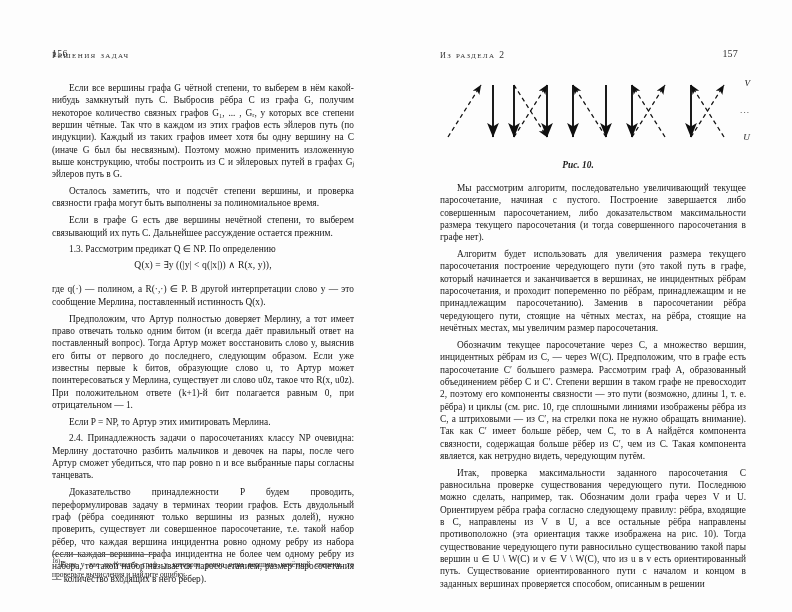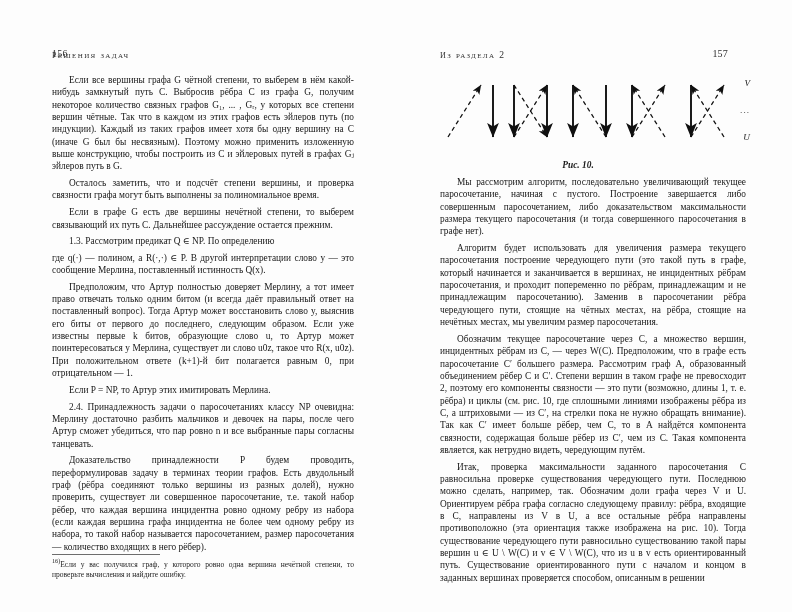--- a/index.html
+++ b/index.html
@@ -38,42 +38,43 @@
     color: #3a3a3a;
   }
   .runhead .folio {
     position: absolute;
     top: 0;
     font-size: 10px;
     letter-spacing: 0.2px;
     color: #2f2f2f;
   }
   .page-left .runhead .folio  { left: 0; }
-  .page-right .runhead .folio { right: 18px; }
+  .page-right .runhead .folio { right: 8px; }
   .runhead .title {
     font-variant: small-caps;
     letter-spacing: 1.4px;
     font-size: 9.6px;
     color: #2f2f2f;
     text-transform: lowercase;
   }
   .runhead .title::first-letter { font-size: 11.4px; }
 
   
   .body {
     font-size: 9.35px;
     line-height: 12.35px;
     text-align: justify;
     text-justify: inter-word;
     hyphens: manual;
     color: #181818;
   }
   p.para {
-    margin: 4px 0 0 0;
+    margin: 12px 0 0 0;
     text-indent: 17px;
+    font-family: Liberation Serif, serif;
   }
   p.para.gap { margin-top: 4.4px; }
   p.noindent { text-indent: 0; }
 
   .formula {
     text-align: center;
     text-indent: 0;
     margin: 3.5px 0 3.2px 0;
     font-family: "Liberation Serif", "DejaVu Serif", serif;
     font-size: 9.6px;
@@ -151,20 +152,21 @@
     <div class="body">
 
       <p class="para">Если все вершины графа G чётной степени, то выберем в нём какой-нибудь замкнутый путь C. Выбросив рёбра C из графа G, получим некоторое количество связных графов G₁, ... , Gᵣ, у которых все степени вершин чётные. Так что в каждом из этих графов есть эйлеров путь (по индукции). Каждый из таких графов имеет хотя бы одну вершину на C (иначе G был бы несвязным). Поэтому можно применить изложенную выше конструкцию, чтобы построить из C и эйлеровых путей в графах Gⱼ эйлеров путь в G.</p>
 
       <p class="para gap">Осталось заметить, что и подсчёт степени вершины, и проверка связности графа могут быть выполнены за полиномиальное время.</p>
 
       <p class="para gap"><span>Если в графе G есть две вершины нечётной степени, то выберем связывающий их путь C. Дальнейшее рассуждение остается прежним.</span></p>
 
       <p class="para gap">1.3. Рассмотрим предикат Q ∈ NP. По определению</p>
 
+      <p class="formula">Q(x) = ∃y ((|y| &lt; q(|x|)) ∧ R(x, y)),</p>
 
       <p class="para noindent">где q(·) — полином, а R(·,·) ∈ P. В другой интерпретации слово y — это сообщение Мерлина, поставленный истинность Q(x).</p>
 
       <p class="para gap">Предположим, что Артур полностью доверяет Мерлину, а тот имеет право отвечать только одним битом (и всегда даёт правильный ответ на поставленный вопрос). Тогда Артур может восстановить слово y, выяснив его биты от первого до последнего, следующим образом. Если уже известны первые k битов, образующие слово u, то Артур может поинтересоваться у Мерлина, существует ли слово u0z, такое что R(x, u0z). При положительном ответе (k+1)-й бит полагается равным 0, при отрицательном — 1.</p>
 
       <p class="para gap">Если P = NP, то Артур этих имитировать Мерлина.</p>
 
       <p class="para gap">2.4. Принадлежность задачи о паросочетаниях классу NP очевидна: Мерлину достаточно разбить мальчиков и девочек на пары, после чего Артур сможет убедиться, что пар ровно n и все выбранные пары согласны танцевать.</p>
 
       <p class="para gap">Доказательство принадлежности P будем проводить, переформулировав задачу в терминах теории графов. Есть двудольный граф (рёбра соединяют только вершины из разных долей), нужно проверить, существует ли совершенное паросочетание, т.е. такой набор рёбер, что каждая вершина инцидентна ровно одному ребру из набора (если каждая вершина графа инцидентна не более чем одному ребру из набора, то такой набор называется паросочетанием, размер паросочетания — количество входящих в него рёбер).</p>

